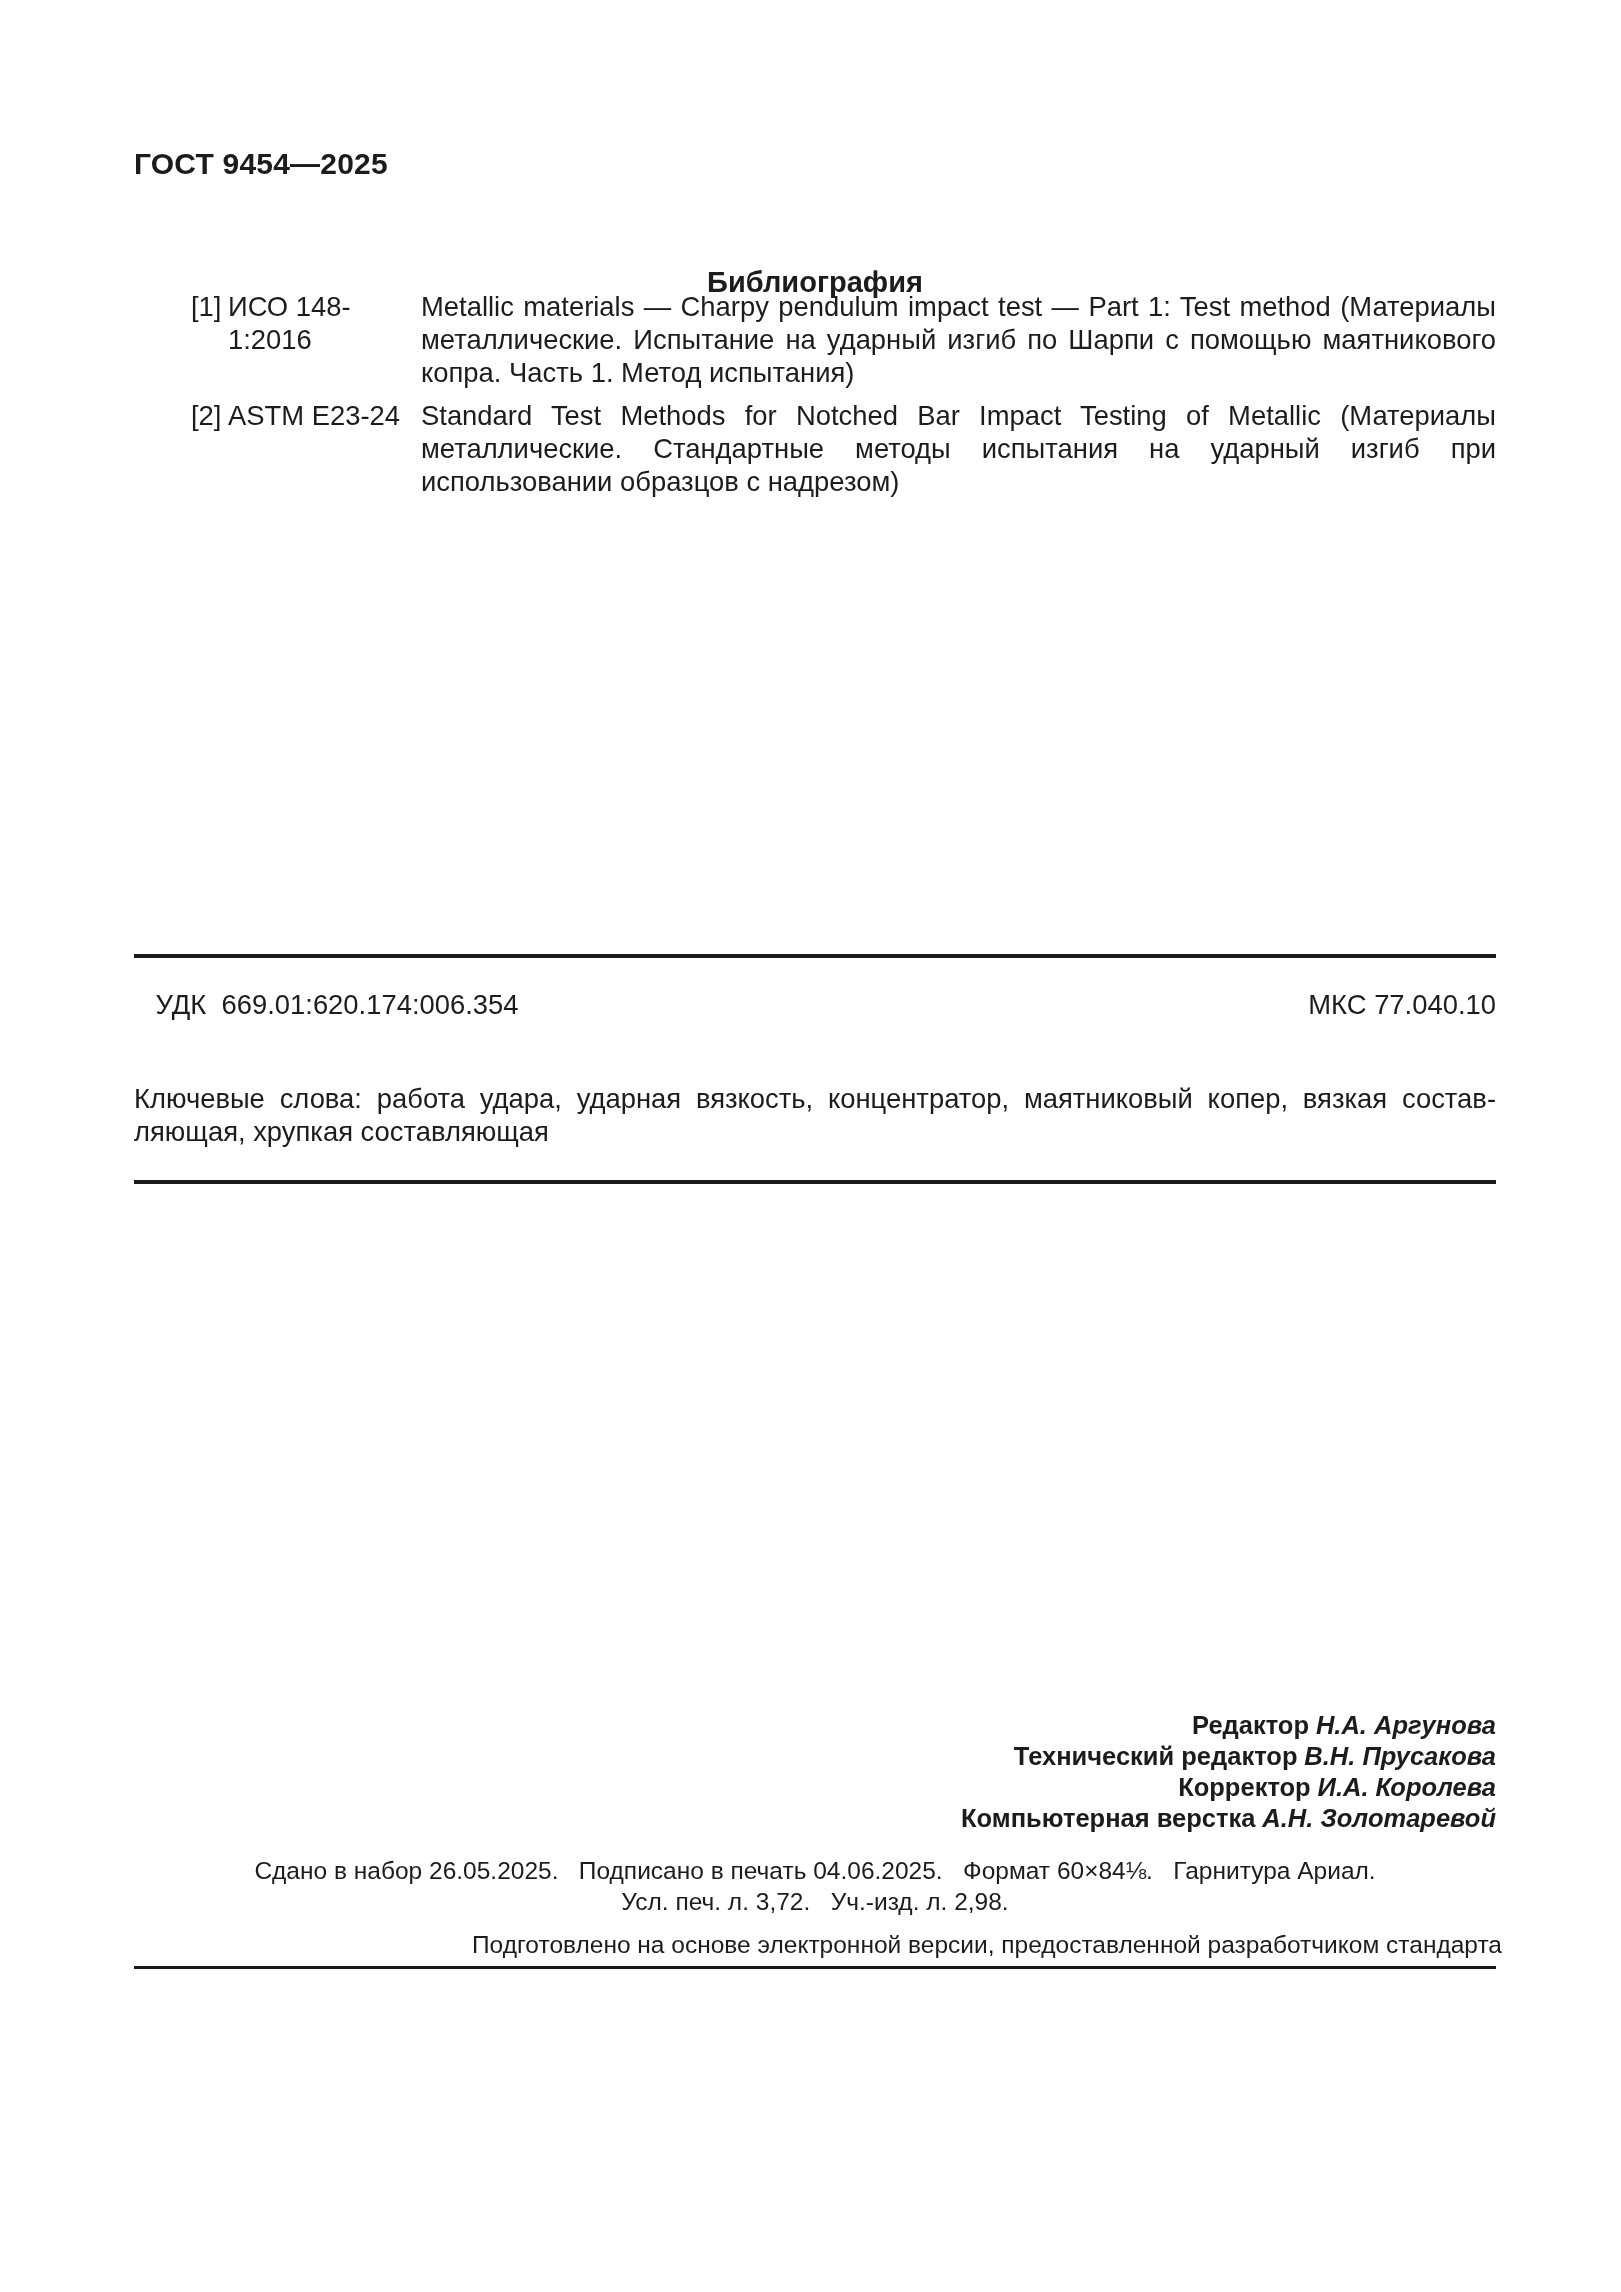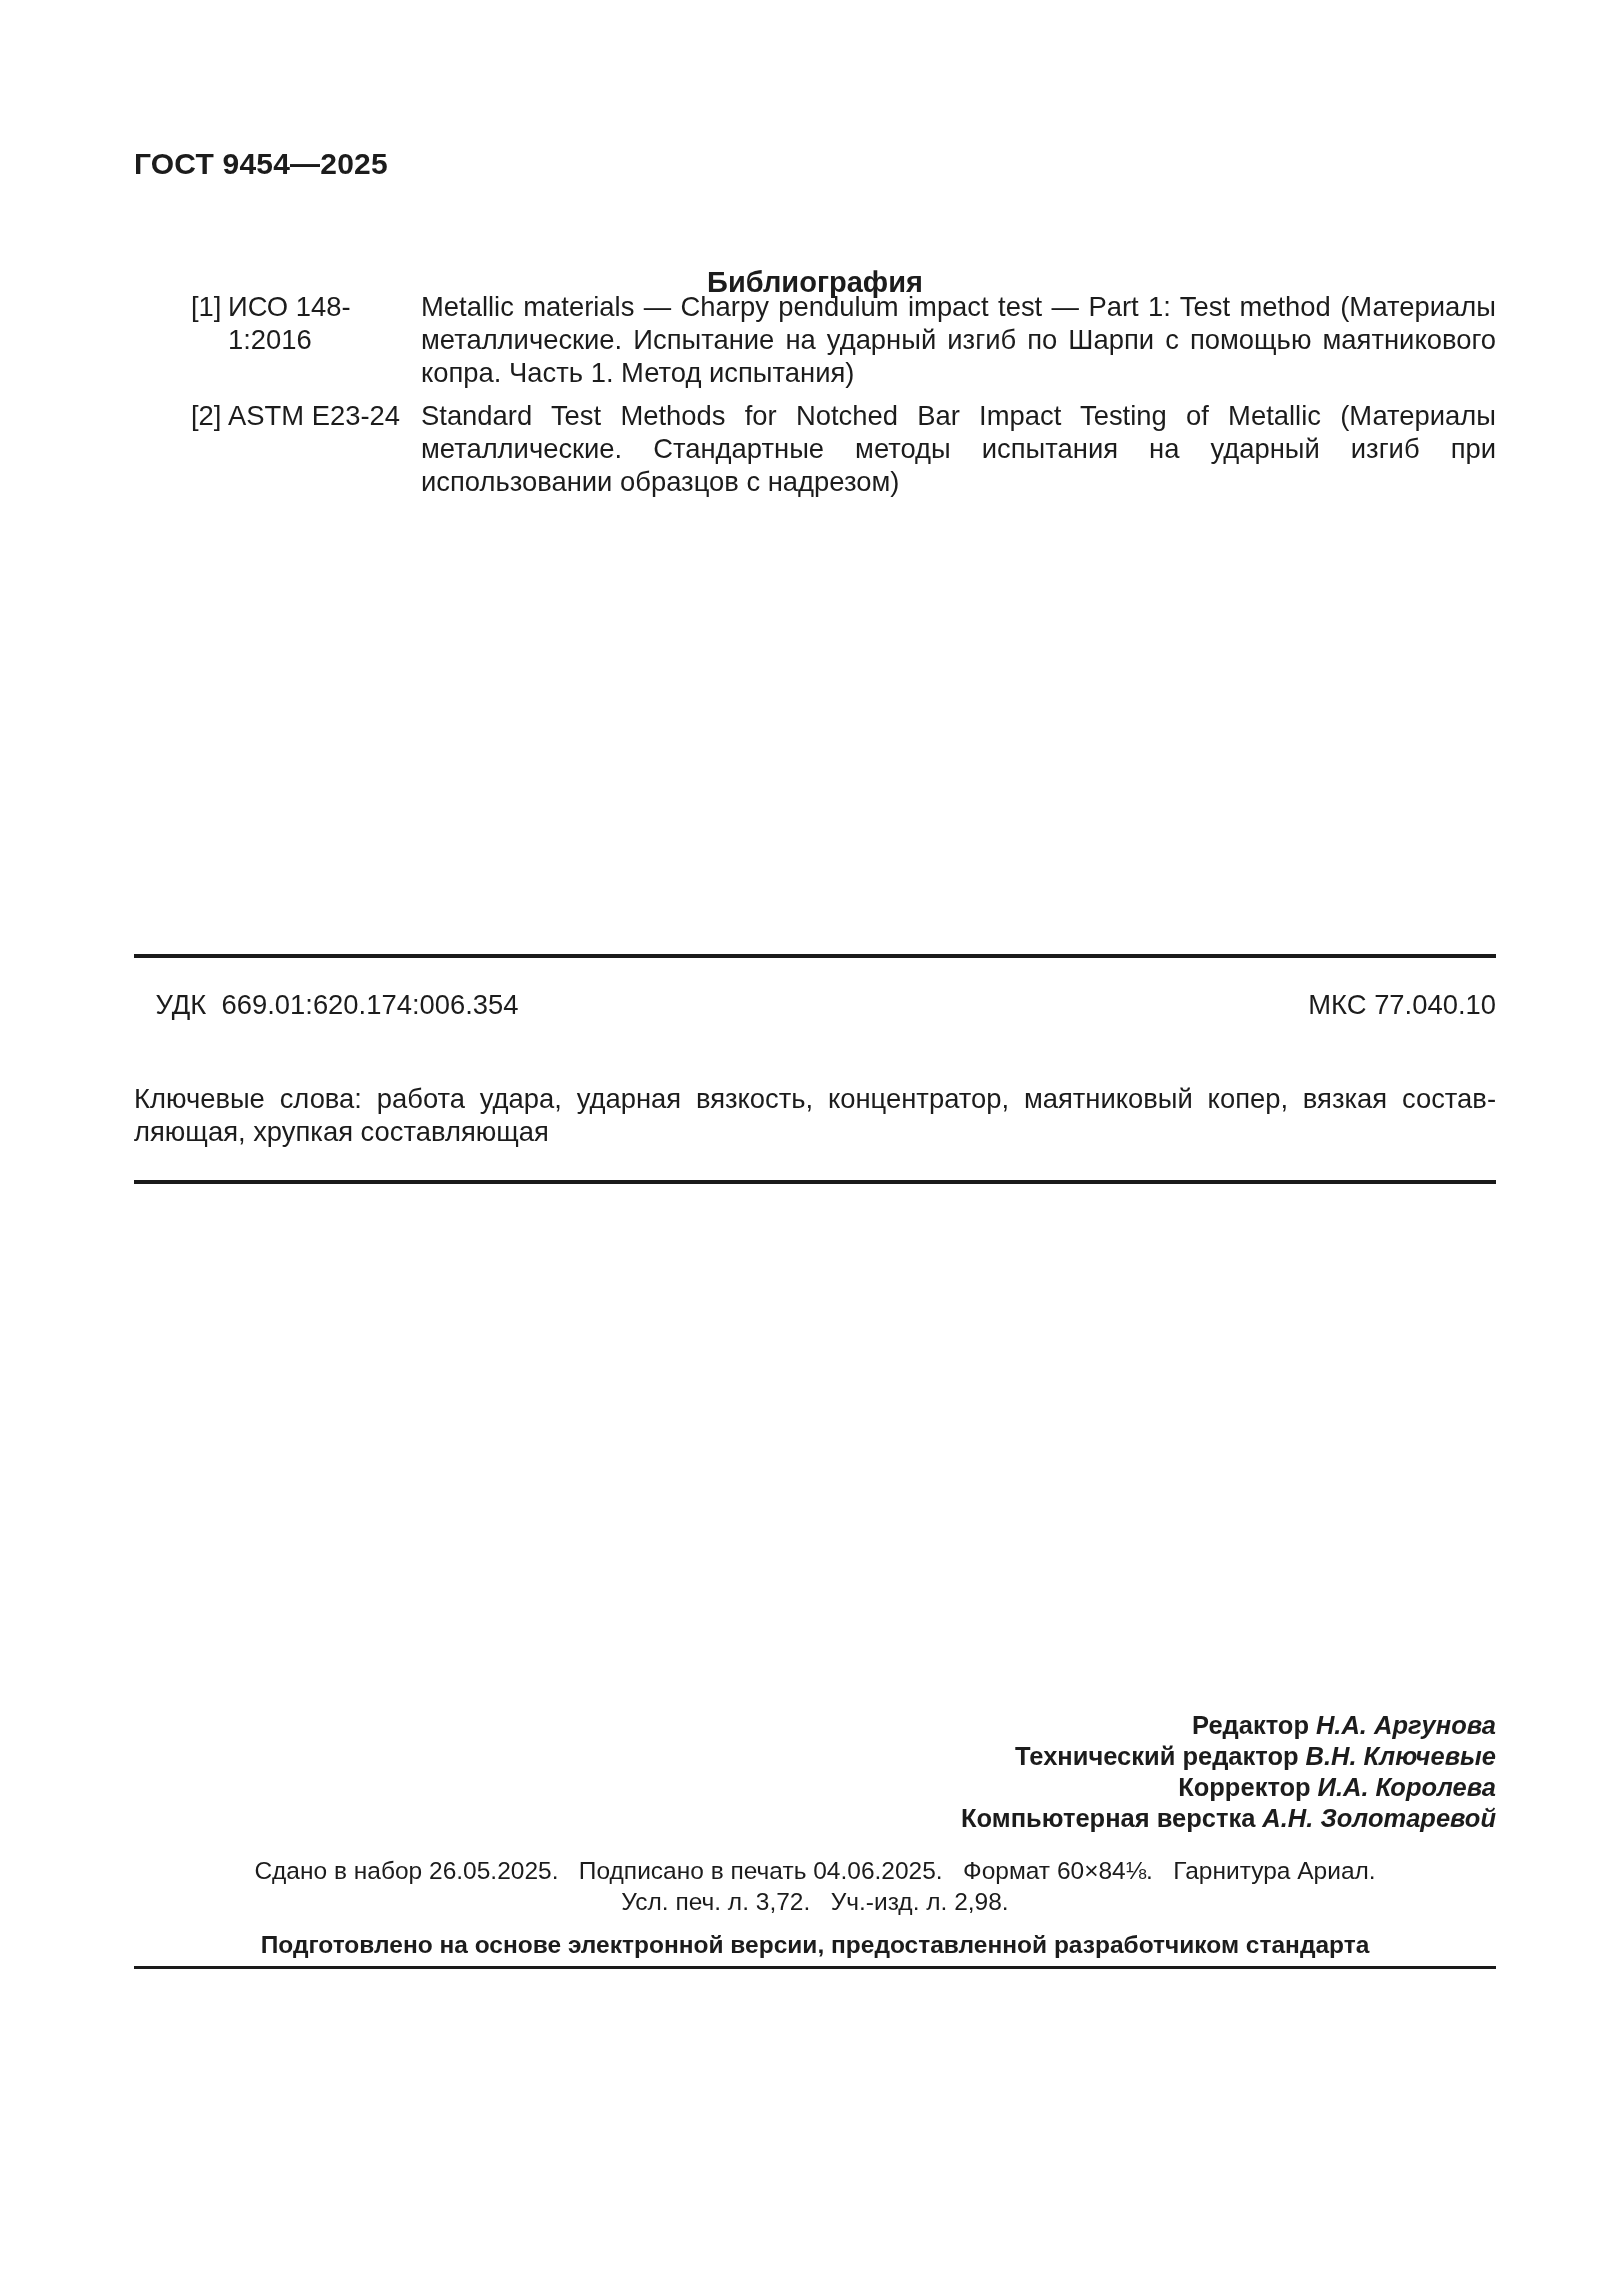--- a/index.html
+++ b/index.html
@@ -75,24 +75,23 @@
   }
   .credit-role { margin-right: 6.9px; }
   .credit-name { font-style: italic; }
 
   .imprint {
     left: 134px; top: 1855px; width: 1362px;
     text-align: center;
     font-size: 24.5px; line-height: 31px;
   }
   .prepared-note {
-    left: 134px; top: 1931px; width: 1362px;
-    text-align: center;
+    left: 140px; top: 1931px; width: 1362px;
+    text-align: right;
     font-size: 24.5px;
-    font-weight: bold;
   }
   .issuer {
     left: 134px; top: 1983px; width: 1362px;
     text-align: center;
     font-size: 24.5px; line-height: 30px;
   }
   .pre { white-space: pre-wrap; }
 </style>
 </head>
 <body>
@@ -128,21 +127,21 @@
     <span>работа удара, ударная вязкость, концентратор, маятниковый копер, вязкая состав­ляющая, хрупкая составляющая</span>
   </div>
 
   <div class="abs rule rule-mid"></div>
 
   <div class="abs credits">
     <div class="credit-line">
       <span class="credit-role">Редактор</span><span class="credit-name">Н.А. Аргунова</span>
     </div>
     <div class="credit-line">
-      <span class="credit-role">Технический редактор</span><span class="credit-name">В.Н. Ключевые</span>
+      <span class="credit-role">Технический редактор</span><span class="credit-name">В.Н. Прусакова</span>
     </div>
     <div class="credit-line">
       <span class="credit-role">Корректор</span><span class="credit-name">И.А. Королева</span>
     </div>
     <div class="credit-line">
       <span class="credit-role">Компьютерная верстка</span><span class="credit-name">А.Н. Золотаревой</span>
     </div>
   </div>
 
   <div class="abs imprint">

